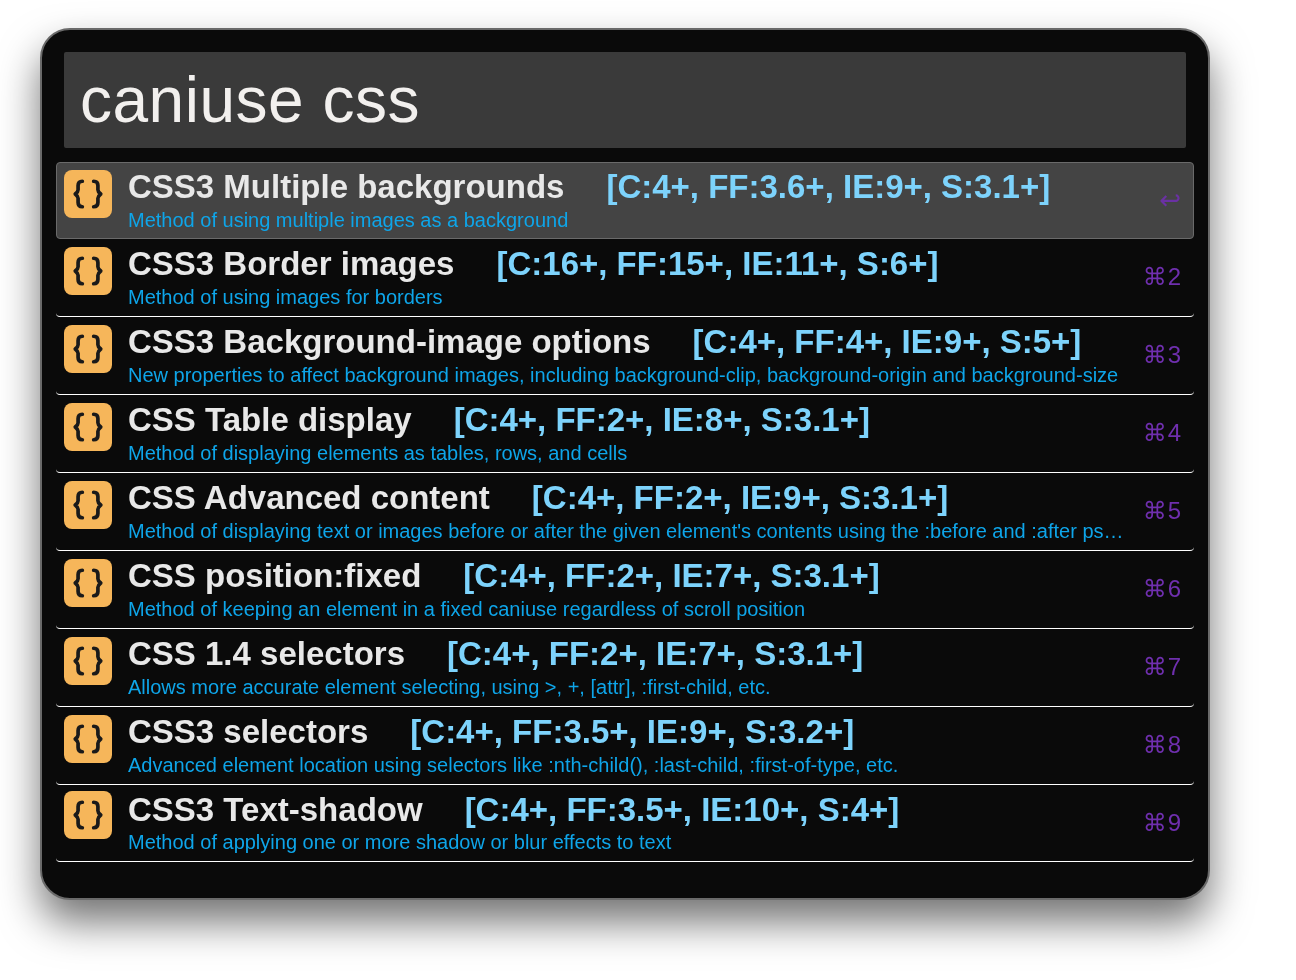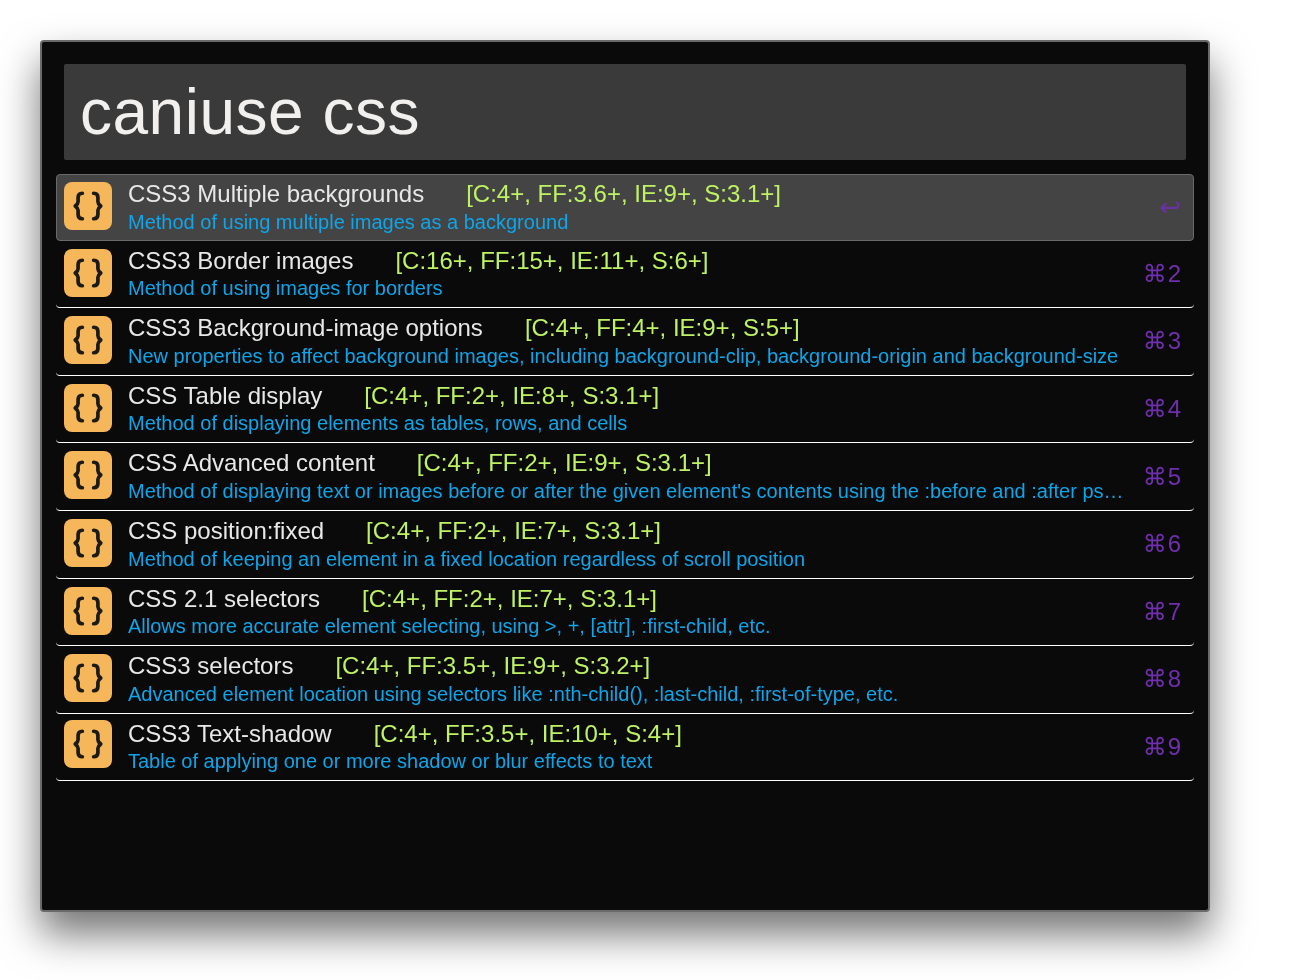--- a/index.html
+++ b/index.html
@@ -12,25 +12,24 @@
     -webkit-font-smoothing: antialiased;
   }
   .window {
     position: absolute;
     left: 40px;
     top: 28px;
     width: 1170px;
     height: 872px;
     background: #0a0a0a;
     border: 2px solid #6a6a6a;
-    border-radius: 4px;
+    border-radius: 30px;
     box-shadow: 0 22px 40px rgba(0,0,0,0.55);
     overflow: hidden;
     box-sizing: border-box;
-    margin-top: 12px;
   }
   .search-wrap {
     margin: 22px 22px 14px 22px;
     background: #3a3a3a;
     border-radius: 2px;
     height: 96px;
     display: flex;
     align-items: center;
     padding: 0 14px;
     box-sizing: border-box;
@@ -81,35 +80,35 @@
     width: 34px;
     height: 34px;
   }
   .text-col {
     flex: 1;
     min-width: 0;
     overflow: hidden;
   }
   .title-line {
     display: flex;
-    font-size: 24px;
+    font-size: 33px;
     line-height: 1.15;
     color: #e8e8e8;
     white-space: nowrap;
-    font-weight: 400;
+    font-weight: 700;
   }
   .title-line .name {
     color: #e8e8e8;
   }
   .title-line .gap {
     display: inline-block;
     width: 42px;
   }
   .title-line .compat {
-    color: #bef264;
+    color: #7dd3fc;
   }
   .row .desc {
     font-size: 20px;
     color: #0ea5e9;
     line-height: 1.25;
     margin-top: 2px;
     white-space: nowrap;
     overflow: hidden;
     text-overflow: ellipsis;
   }
@@ -238,35 +237,35 @@
     <path d="M8 3 C6 3 5 4 5 6 L5 9 C5 10.5 4 11.2 3 12 C4 12.8 5 13.5 5 15 L5 18 C5 20 6 21 8 21"></path>
     <path d="M16 3 C18 3 19 4 19 6 L19 9 C19 10.5 20 11.2 21 12 C20 12.8 19 13.5 19 15 L19 18 C19 20 18 21 16 21"></path>
   </svg>
 </div>
     <div class="text-col">
       <div class="title-line">
         <span class="name">CSS position:fixed</span>
         <span class="gap"></span>
         <span class="compat">[C:4+, FF:2+, IE:7+, S:3.1+]</span>
       </div>
-      <div class="desc">Method of keeping an element in a fixed location regardless of scroll position</div>
+      <div class="desc">Method of keeping an element in a fixed caniuse regardless of scroll position</div>
     </div>
     <div class="shortcut">⌘6</div>
   </div>
 
   <div class="row">
     <div class="icon-box">
   <svg viewBox="0 0 24 24" fill="none" stroke="#1a1a1a" stroke-width="2.6" stroke-linecap="round" stroke-linejoin="round">
     <path d="M8 3 C6 3 5 4 5 6 L5 9 C5 10.5 4 11.2 3 12 C4 12.8 5 13.5 5 15 L5 18 C5 20 6 21 8 21"></path>
     <path d="M16 3 C18 3 19 4 19 6 L19 9 C19 10.5 20 11.2 21 12 C20 12.8 19 13.5 19 15 L19 18 C19 20 18 21 16 21"></path>
   </svg>
 </div>
     <div class="text-col">
       <div class="title-line">
-        <span class="name">CSS 2.1 selectors</span>
+        <span class="name">CSS 1.4 selectors</span>
         <span class="gap"></span>
         <span class="compat">[C:4+, FF:2+, IE:7+, S:3.1+]</span>
       </div>
       <div class="desc">Allows more accurate element selecting, using &gt;, +, [attr], :first-child, etc.</div>
     </div>
     <div class="shortcut">⌘7</div>
   </div>
 
   <div class="row">
     <div class="icon-box">
@@ -292,19 +291,19 @@
     <path d="M8 3 C6 3 5 4 5 6 L5 9 C5 10.5 4 11.2 3 12 C4 12.8 5 13.5 5 15 L5 18 C5 20 6 21 8 21"></path>
     <path d="M16 3 C18 3 19 4 19 6 L19 9 C19 10.5 20 11.2 21 12 C20 12.8 19 13.5 19 15 L19 18 C19 20 18 21 16 21"></path>
   </svg>
 </div>
     <div class="text-col">
       <div class="title-line">
         <span class="name">CSS3 Text-shadow</span>
         <span class="gap"></span>
         <span class="compat">[C:4+, FF:3.5+, IE:10+, S:4+]</span>
       </div>
-      <div class="desc">Table of applying one or more shadow or blur effects to text</div>
+      <div class="desc">Method of applying one or more shadow or blur effects to text</div>
     </div>
     <div class="shortcut">⌘9</div>
   </div>
 </div>
 
 </div>
 
 </body></html>

